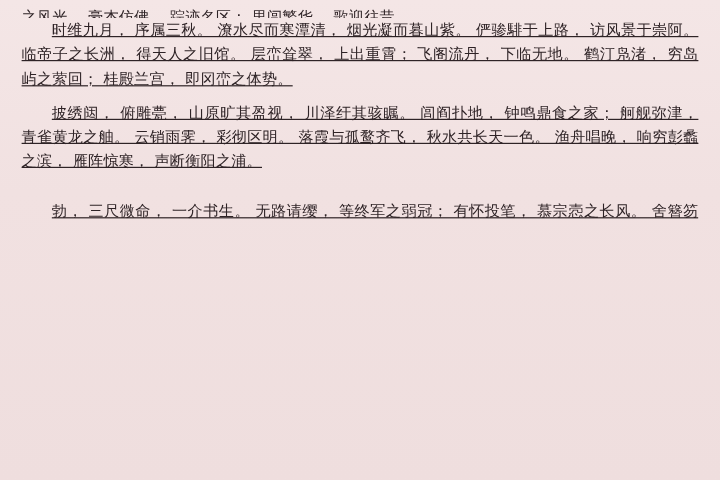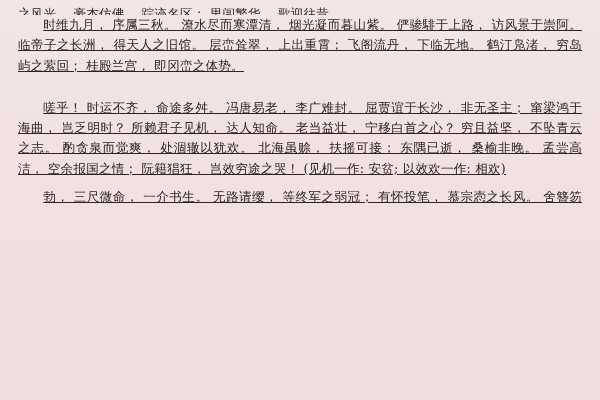--- a/index.html
+++ b/index.html
@@ -61,26 +61,26 @@
 
 <div id="page">
   <div class="doc-body">
 
     <div class="first-line">之风光。 豪杰仿佛， 踪迹名区； 里闾繁华， 歌迎往昔。</div>
 
     <p class="para indent">时维九月， 序属三秋。 潦水尽而寒潭清， 烟光凝而暮山紫。 俨骖騑于上路， 访风景于崇阿。 临帝子之长洲， 得天人之旧馆。 层峦耸翠， 上出重霄； 飞阁流丹， 下临无地。 鹤汀凫渚， 穷岛屿之萦回； 桂殿兰宫， 即冈峦之体势。</p>
 
     <div class="block-gap"></div>
 
+    <p class="para indent">披绣闼， 俯雕甍， 山原旷其盈视， 川泽纡其骇瞩。 闾阎扑地， 钟鸣鼎食之家； 舸舰弥津， 青雀黄龙之舳。 云销雨霁， 彩彻区明。 落霞与孤鹜齐飞， 秋水共长天一色。 渔舟唱晚， 响穷彭蠡之滨， 雁阵惊寒， 声断衡阳之浦。</p>
 
     <div class="block-gap"></div>
 
 
     <div class="block-gap"></div>
 
-    <p class="para indent">嗟乎！ 时运不齐， 命途多舛。 冯唐易老， 李广难封。 屈贾谊于长沙， 非无圣主； 窜梁鸿于海曲， 岂乏明时？ 所赖君子见机， 达人知命。 老当益壮， 宁移白首之心？ 穷且益坚， 不坠青云之志。 酌贪泉而觉爽， 处涸辙以犹欢。 北海虽赊， 扶摇可接； 东隅已逝， 桑榆非晚。 孟尝高洁， 空余报国之情； 阮籍猖狂， 岂效穷途之哭！ (见机一作: 安贫; 以效欢一作: 相欢)</p>
 
     <div class="block-gap"></div>
 
     <p class="para indent last-line-clip">勃， 三尺微命， 一介书生。 无路请缨， 等终军之弱冠； 有怀投笔， 慕宗悫之长风。 舍簪笏于百龄， 奉晨昏于万里。 非谢家之宝树， 接孟氏之芳邻。 他日趋庭， 叨陪鲤对； 今</p>
 
   </div>
 </div>
 
 </body></html>

